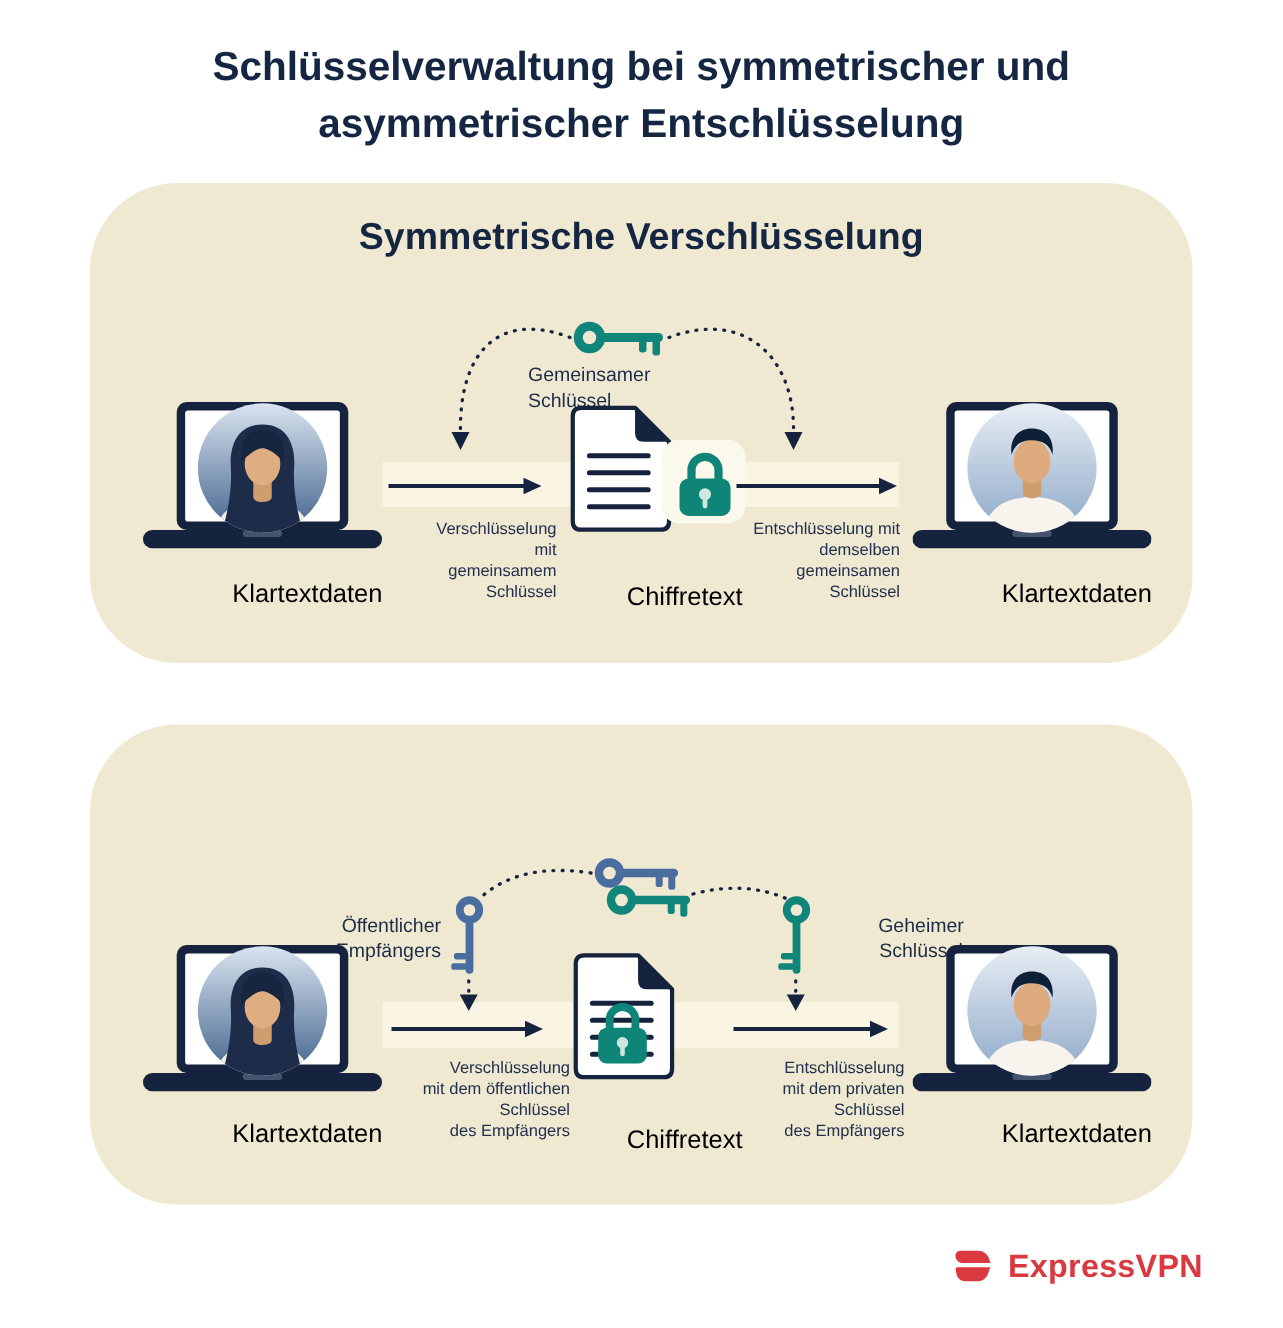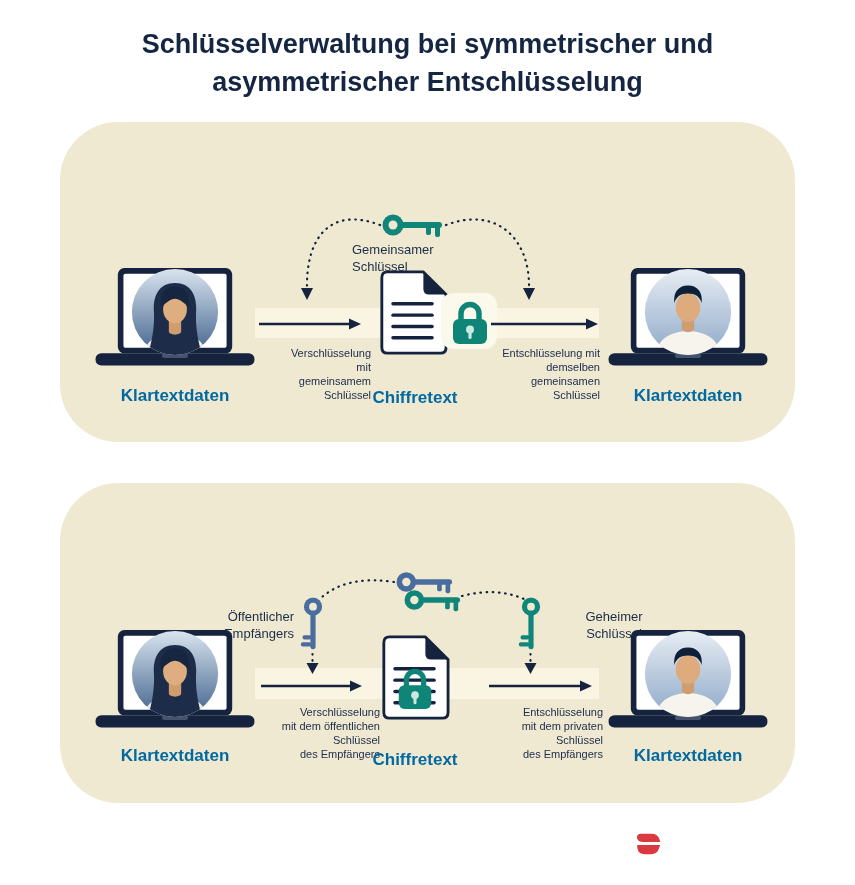--- a/index.html
+++ b/index.html
@@ -3,21 +3,21 @@
 <meta charset="utf-8">
 <style>
   *{margin:0;padding:0;box-sizing:border-box}
   html,body{width:855px;height:885px}
   body{position:relative;background:#ffffff;font-family:"Liberation Sans",sans-serif;color:#16233f;overflow:hidden}
   .abs{position:absolute}
   .page-title{position:absolute;left:0;top:26px;width:855px;text-align:center;font-size:27px;line-height:1.4;font-weight:700;color:#152642;white-space:pre-line}
   .panel{position:absolute;left:60px;width:735px;height:320px;background:#efe9d1;border-radius:58px}
   .panel-heading{position:absolute;left:0;top:22px;width:100%;text-align:center;font-size:25px;font-weight:600;color:#152642}
   .band{position:absolute;background:#faf5e2}
-  .node-label{position:absolute;text-align:center;font-size:17px;font-weight:700;color:#0369a1}
+  .node-label{position:absolute;text-align:right;font-size:17px;font-weight:400;color:#000000}
   .small-label{position:absolute;text-align:right;font-size:11px;line-height:1.28;color:#222f4e;white-space:pre-line}
   .key-label{position:absolute;text-align:left;font-size:13px;line-height:1.3;color:#1d2b48;white-space:pre-line}
   .laptop-unit{position:absolute;width:160px;height:106px}
   .laptop-unit .avatar{position:absolute;left:36px;top:0}
   .key-teal{color:#10857a}
   .key-blue{color:#4a6d9f}
   .dotted{fill:none;stroke:#16233f;stroke-width:2.2;stroke-dasharray:0.6 5.6;stroke-linecap:round}
   .arrow-svg line{stroke:#16233f;stroke-width:2.6}
   .arrow-svg polygon{fill:#16233f}
   .dash-head{fill:#16233f}
@@ -101,20 +101,21 @@
       <circle cx="22" cy="31.5" r="4" fill="#cde8e1"></circle>
       <rect x="20.4" y="33.5" width="3.2" height="7.5" rx="1.6" fill="#cde8e1"></rect>
     </symbol>
   </defs>
 </svg>
 
 <h1 class="page-title">Schlüsselverwaltung bei symmetrischer und
 asymmetrischer Entschlüsselung</h1>
 
 <section class="panel" style="top:122px">
+  <h2 class="panel-heading">Symmetrische Verschlüsselung</h2>
 
   <div class="band" style="left:195px;top:186px;width:344px;height:30px"></div>
 
   <svg class="abs" style="left:0;top:0" width="735" height="320">
     <path class="dotted" d="M320 103 C270 84 246 116 247 166"></path>
     <polygon class="dash-head" points="241,166 253,166 247,178"></polygon>
     <path class="dotted" d="M386 103 C436 84 470 116 469 166"></path>
     <polygon class="dash-head" points="463,166 475,166 469,178"></polygon>
   </svg>
 
@@ -249,13 +250,14 @@
       </svg>
   </div>
   <div class="node-label" style="left:548px;top:263px;width:160px">Klartextdaten</div>
 </section>
 
 <div class="brand" style="left:633px;top:830px">
   <svg width="30" height="28" viewBox="0 0 34 30">
     <path d="M9 3.5 h12.5 c4 0 7.2 2.3 8.4 6 l1.1 3.2 H10.5 C6.8 12.7 4.5 10.2 4.5 7.2 C4.5 5 6.3 3.5 9 3.5 Z" fill="#da3940"></path>
     <path d="M6.2 16 h24.6 l-1.6 4.6 c-1.3 3.7 -4.2 5.9 -8.2 5.9 H12.6 c-4 0 -6.8 -2.2 -7.4 -5.9 l-.5 -2.6 c-.3 -1.3 .3 -2 1.5 -2 Z" fill="#da3940"></path>
   </svg>
+  <span class="brand-text">ExpressVPN</span>
 </div>
 
 </body></html>

